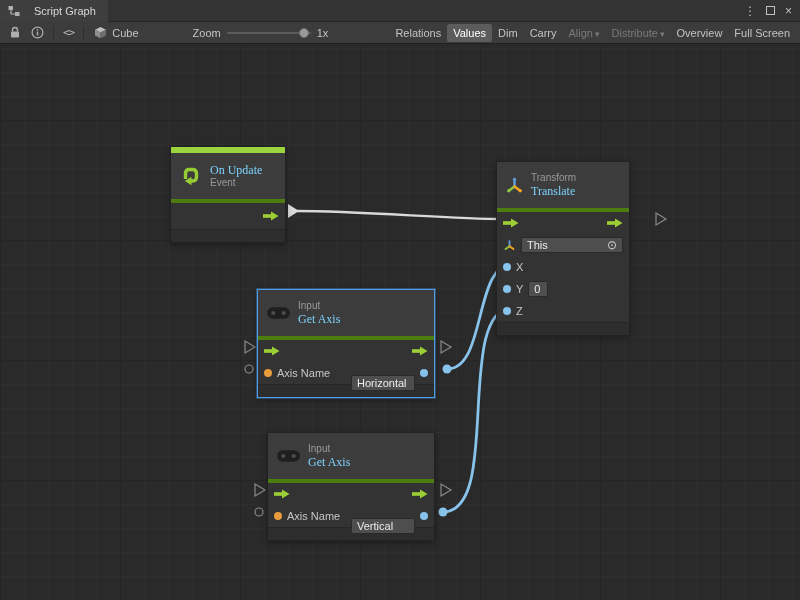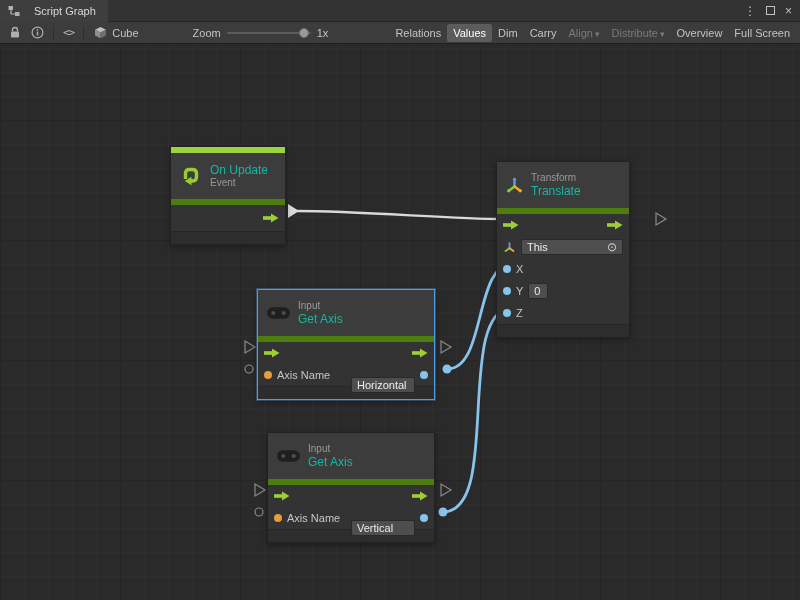--- a/index.html
+++ b/index.html
@@ -44,22 +44,22 @@
     background-position: 0 4px, 0 4px, 0 0, 0 76px; }
   .wires { position:absolute; top:0; left:0; }
 
   
   .node { position:absolute; background:#343434; border:1px solid #222222; font-size:11px; color:#cccccc;
           box-shadow:0 2px 6px rgba(0,0,0,0.35); }
   .node.selected { border:1px solid #4c9ee8; box-shadow:0 0 0 1px rgba(76,158,232,0.35), 0 2px 6px rgba(0,0,0,0.35); }
   .accent { height:6px; background:#9bd43c; }
   .nhead { height:46px; display:flex; align-items:center; gap:7px; padding:0 8px; background:#3c3c3c; }
   .ncat { font-size:10px; color:#9a9a9a; line-height:12px; }
-  .ntitle { font-size:12px; color:#14b8a6; line-height:14px; }
-  .nrows { background:#333333; border-top:6px solid #4d7c0f; }
+  .ntitle { font-size:12px; color:#7dd3fc; line-height:14px;font-family:Liberation Serif, serif; }
+  .nrows { background:#333333; border-top:4px solid #4d7c0f; }
   .row { height:22px; display:flex; align-items:center; gap:5px; padding:0 6px; }
   .row-e { height:26px; }
   .nfoot { height:13px; background:#2d2d2d; border-top:1px solid #262626; }
   .spacer { flex:1; }
   .plabel { color:#c6c6c6; font-size:11px; }
   .dot { width:8px; height:8px; border-radius:50%; flex:none; }
   .dot.blue { background:#87c3ea; }
   .dot.orange { background:#e89c3c; }
   .field { background:#4e4e4e; border:1px solid #292929; border-radius:2px; height:16px;
            display:flex; align-items:center; padding:0 5px; font-size:11px; color:#ececec; }

